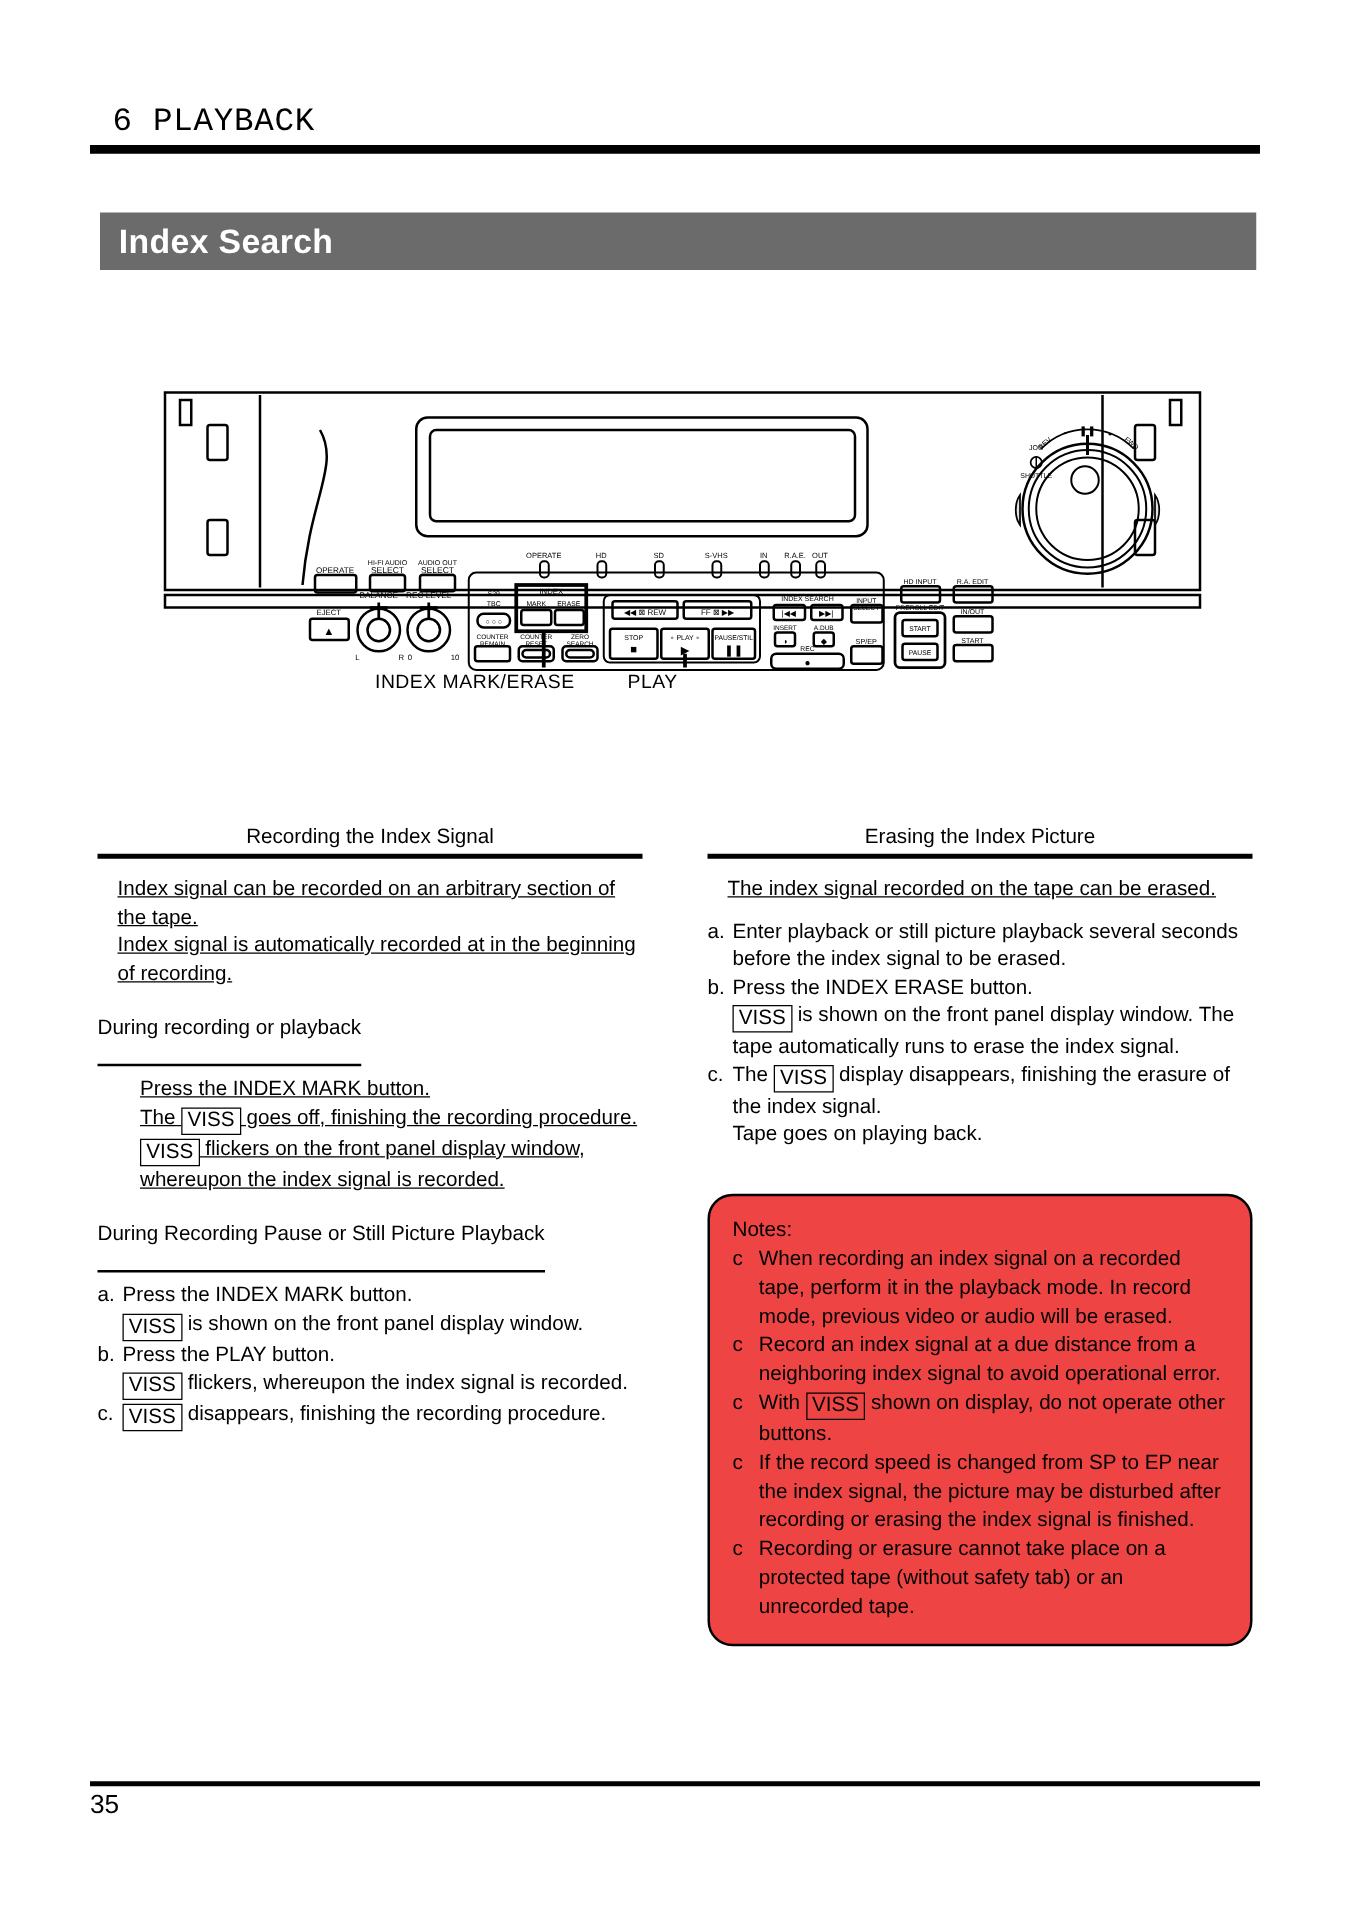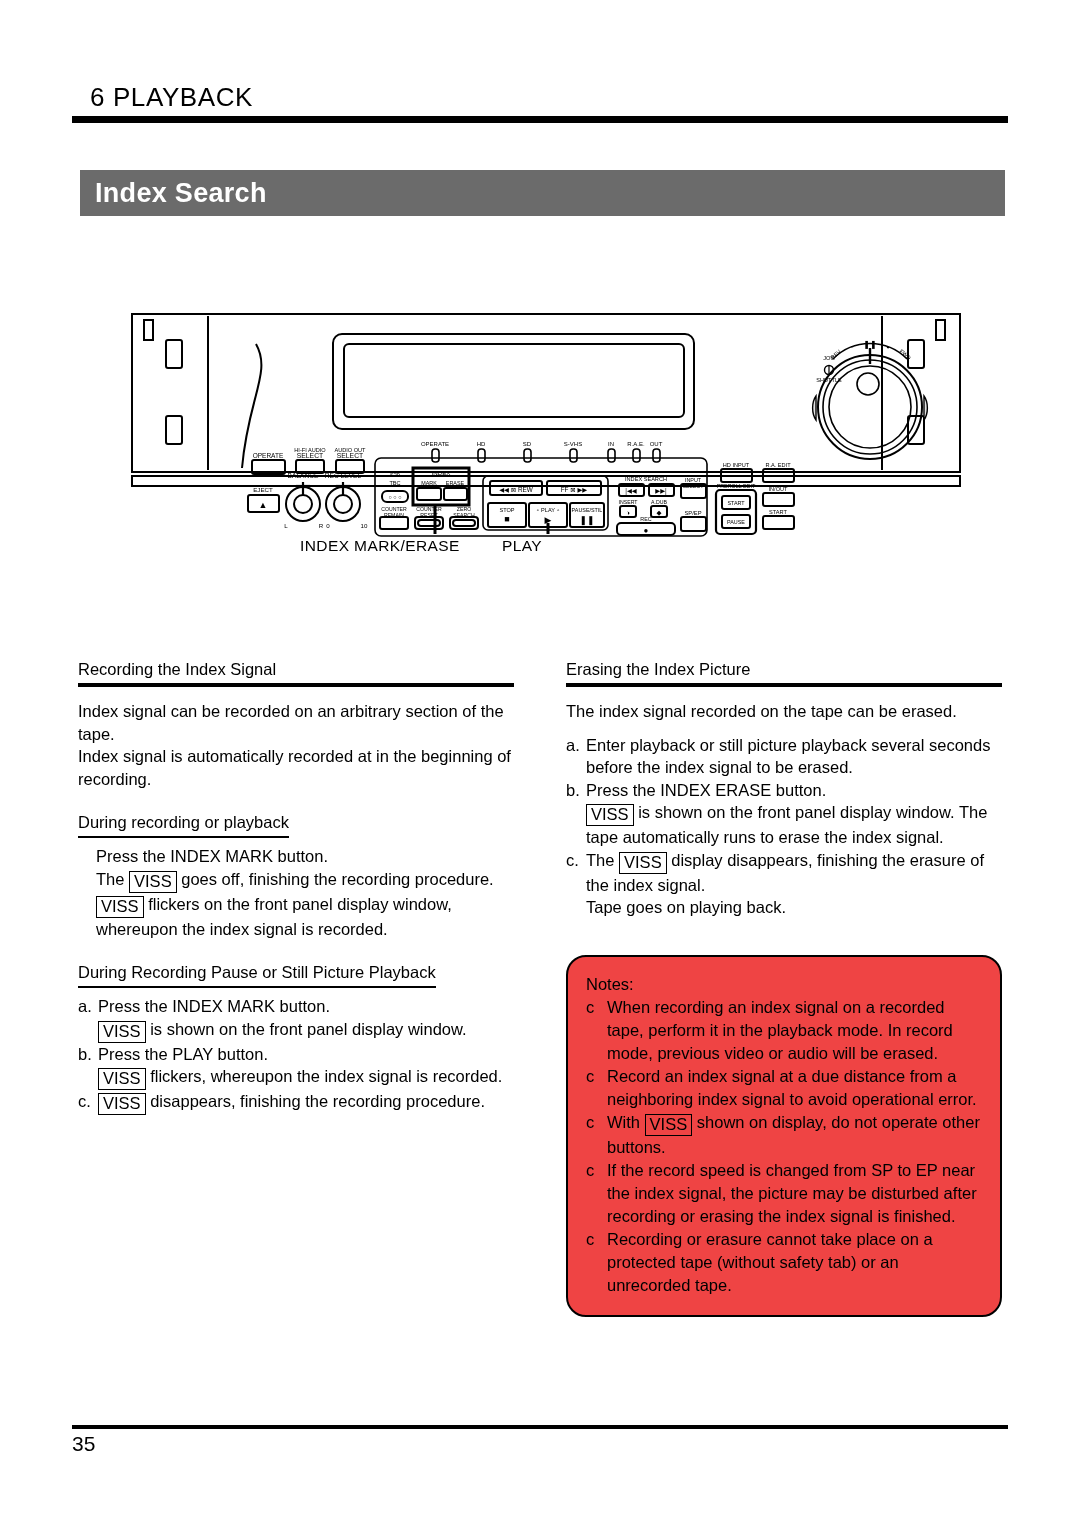--- a/index.html
+++ b/index.html
@@ -21,20 +21,21 @@
     position: absolute;
     left: 72px;
     top: 82px;
     width: 936px;
   }
   #chapter-title {
     font-size: 26px;
     letter-spacing: 0.6px;
     line-height: 30px;
     padding-left: 18px;
+    font-family: Liberation Mono, monospace;
   }
   #chapter-rule {
     margin-top: 4px;
     height: 7px;
     background: #000;
   }
 
   
   #section-banner {
     position: absolute;
@@ -79,39 +80,41 @@
     top: 658px;
     width: 436px;
   }
   #column-left  { left: 78px; }
   #column-right { left: 566px; }
 
   .sub-head {
     font-size: 16.5px;
     line-height: 22px;
     padding-bottom: 3px;
+    text-align: center;
   }
   .sub-head-rule {
     height: 4px;
     background: #000;
     margin-bottom: 13px;
   }
   .underline-head {
     font-size: 16.5px;
     line-height: 22px;
     display: inline-block;
     border-bottom: 2px solid #000;
-    padding-bottom: 3px;
+    padding-bottom: 18px;
     margin-bottom: 7px;
   }
 
   .para {
     font-size: 16.5px;
     line-height: 22.5px;
-    margin: 0 0 0 0;
+    margin: 0 0 0 16px;
+    text-decoration: underline;
   }
   .para + .para { margin-top: 0; }
   .gap { height: 21px; }
   .gap-sm { height: 11px; }
 
   .indent-1 { padding-left: 18px; }
   .list-item {
     position: relative;
     padding-left: 20px;
     font-size: 16.5px;

